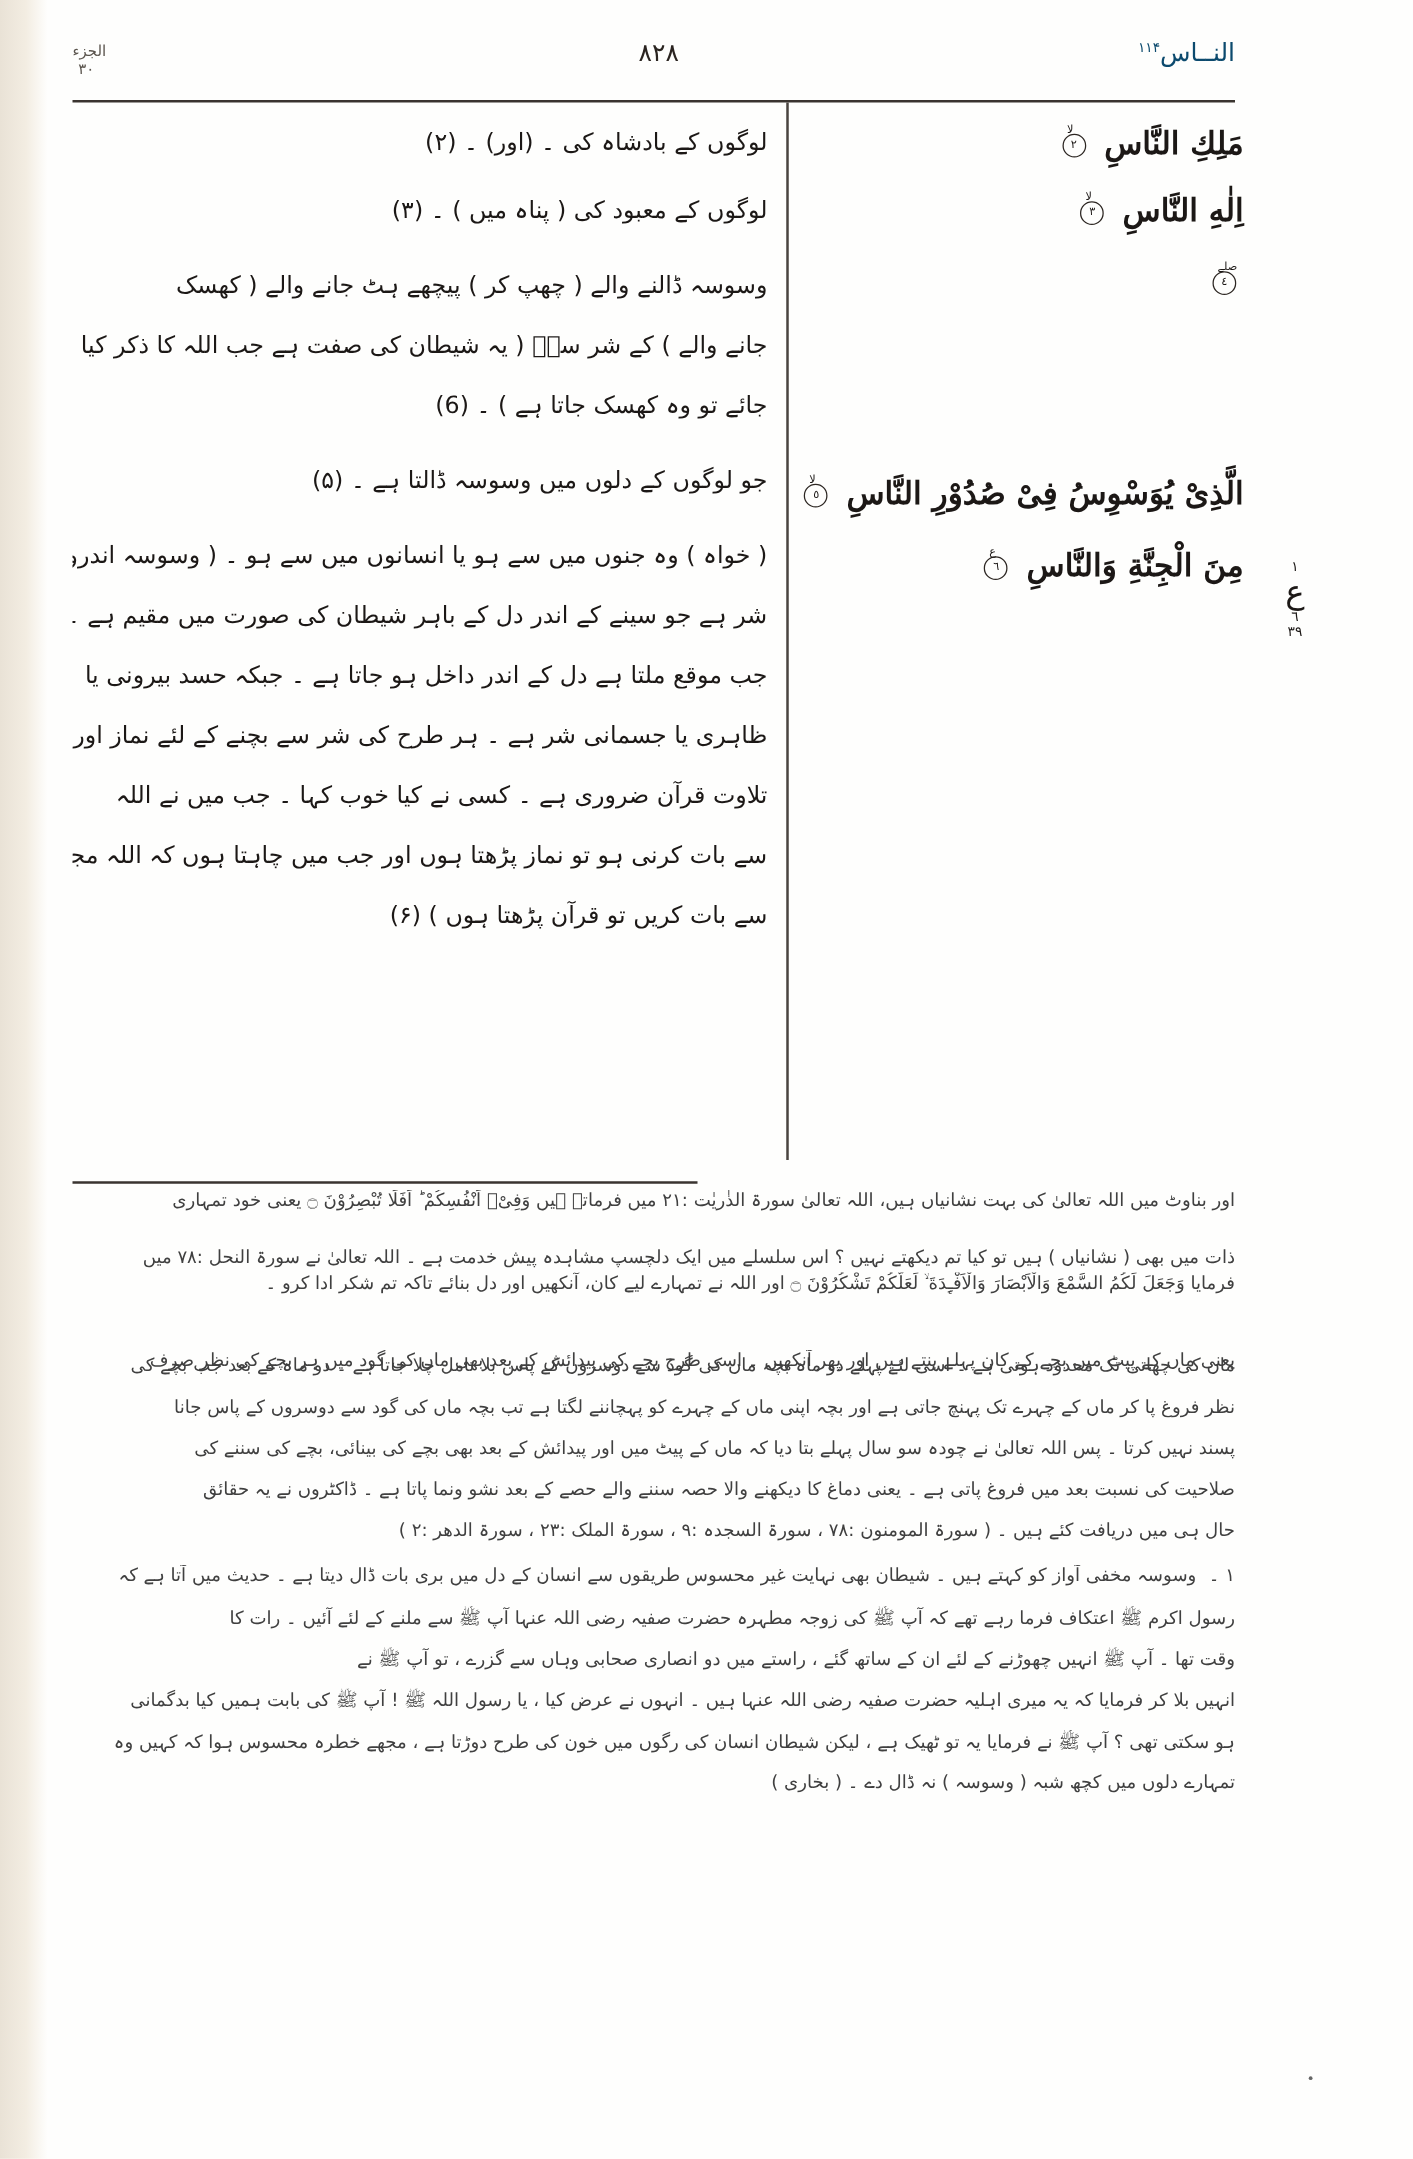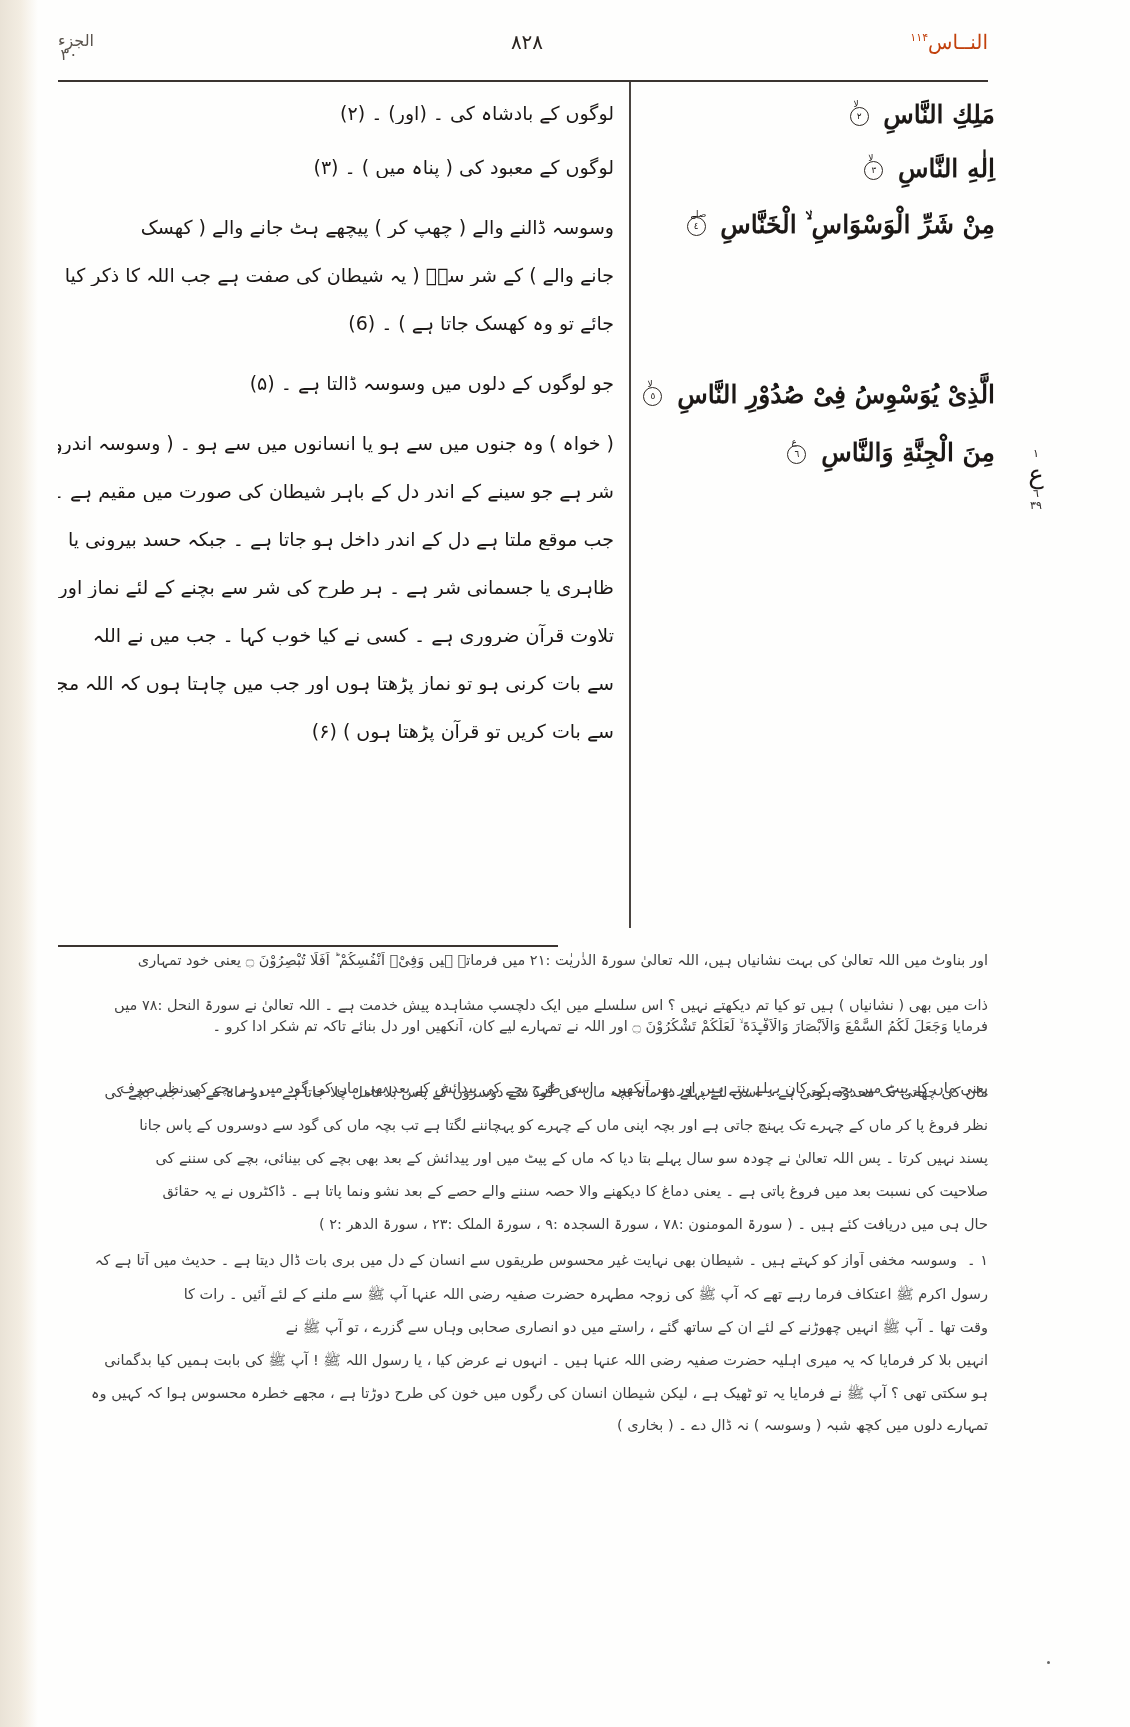--- a/index.html
+++ b/index.html
@@ -26,39 +26,39 @@
       position: absolute;
       left: 58px; top: 30px;
       width: 930px; height: 44px;
     }
     .surah-title {
       position: absolute;
       right: 0; top: 0;
       font-family: Liberation Serif, serif;
       font-size: 20px;
       direction: rtl;
-      color: #c2410c;
+      color: #0c4a6e;
     }
     .surah-title .num {
       font-size: 11px;
       vertical-align: super;
     }
     .page-number {
       position: absolute;
       left: 414px; top: 0;
       width: 110px;
       text-align: center;
       font-family: "DejaVu Serif", serif;
       font-size: 20px;
       color: #2a2420;
     }
     .juz-mark {
       position: absolute;
       left: 0; top: 4px;
-      font-size: 16px;
+      font-size: 12px;
       color: #5a544d;
       line-height: 14px;
       text-align: center;
       width: 22px;
     }
     .header-rule {
       position: absolute;
       left: 58px; top: 80px;
       width: 930px; height: 2px;
       background: #3a3430;
@@ -188,21 +188,20 @@
 <div class="arabic-col">
   <div class="ayah" style="top:8px;">
     <span>مَلِكِ النَّاسِ</span>
     <span class="ayah-marker"><span class="waqf">لا</span><span>٢</span></span>
   </div>
   <div class="ayah" style="top:62px;">
     <span>اِلٰهِ النَّاسِ</span>
     <span class="ayah-marker"><span class="waqf">لا</span><span>٣</span></span>
   </div>
   <div class="ayah" style="top:118px;">
-    <span>مِنْ شَرِّ الْوَسْوَاسِ ۙ الْخَنَّاسِ</span>
     <span class="ayah-marker"><span class="waqf">صلے</span><span>٤</span></span>
   </div>
   <div class="ayah" style="top:288px;">
     <span>الَّذِىْ يُوَسْوِسُ فِىْ صُدُوْرِ النَّاسِ</span>
     <span class="ayah-marker"><span class="waqf">لا</span><span>٥</span></span>
   </div>
   <div class="ayah" style="top:346px;">
     <span>مِنَ الْجِنَّةِ وَالنَّاسِ</span>
     <span class="ayah-marker"><span class="waqf">ع</span><span>٦</span></span>
   </div>

